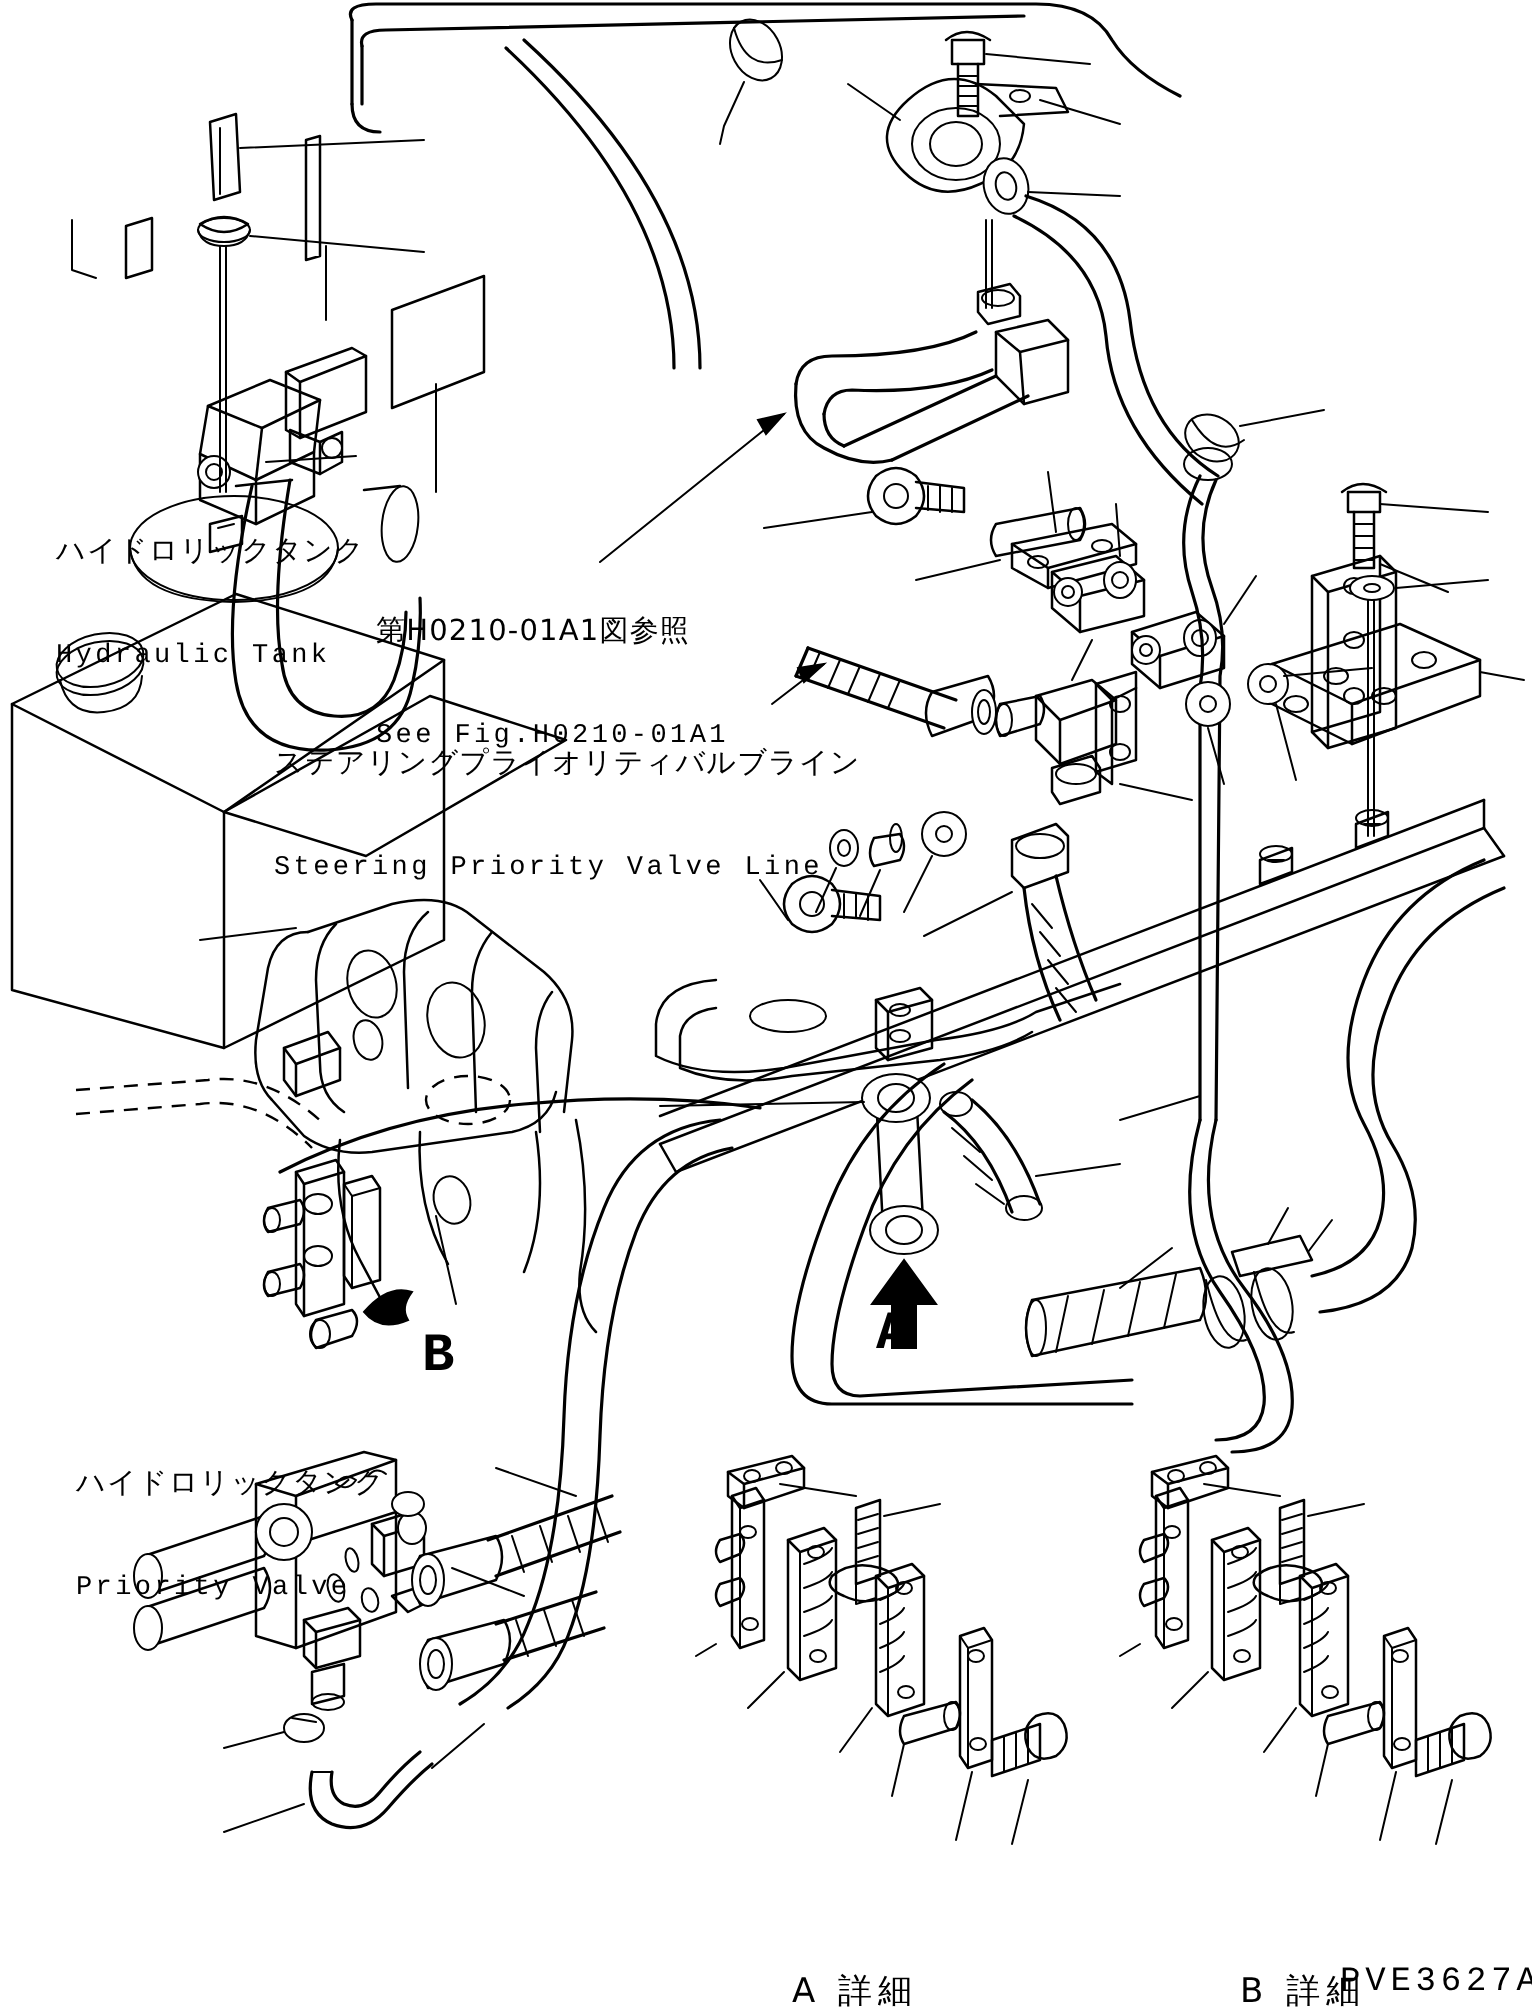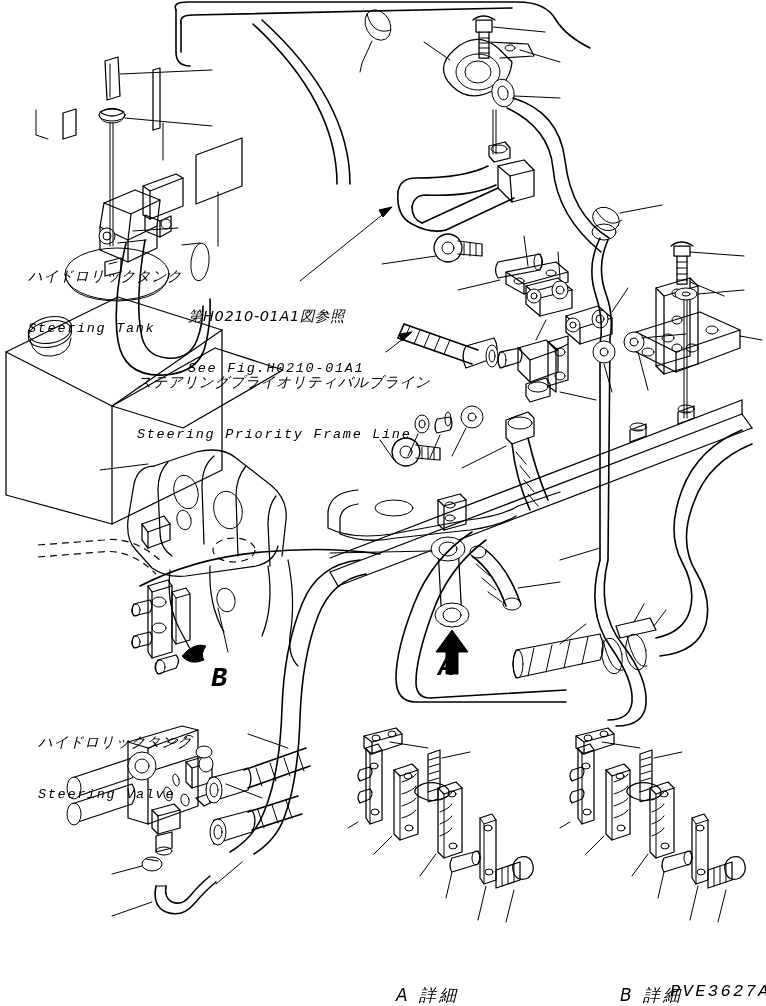--- a/index.html
+++ b/index.html
@@ -1,19 +1,19 @@
 <!DOCTYPE html>
 <html><head>
 <meta charset="utf-8">
 <title>PVE3627A</title>
 <style>
   html,body{margin:0;padding:0;background:#ffffff;}
   body{width:766px;height:1006px;position:relative;overflow:hidden;
        font-family:"Liberation Mono",monospace;color:#000;}
-  #sheet{position:absolute;left:0;top:0;width:756px;height:1006px;font-style:italic;}
+  #sheet{position:absolute;left:0;top:0;width:756px;height:1006px;}
   svg.art{position:absolute;left:0;top:0;width:766px;height:1006px;}
   svg.art *{vector-effect:non-scaling-stroke;}
   .ln{fill:none;stroke:#000;stroke-width:1.25;stroke-linecap:round;stroke-linejoin:round;}
   .lnT{fill:none;stroke:#000;stroke-width:1;stroke-linecap:round;stroke-linejoin:round;}
   .lnH{fill:none;stroke:#000;stroke-width:1.6;stroke-linecap:round;stroke-linejoin:round;}
   .dash{fill:none;stroke:#000;stroke-width:1.2;stroke-dasharray:7 5;stroke-linecap:butt;}
   .sol{fill:#000;stroke:#000;stroke-width:1;}
   .whtT{fill:#fff;stroke:#000;stroke-width:1;stroke-linejoin:round;}
 
   .lbl{position:absolute;white-space:pre;}
@@ -596,38 +596,38 @@
     <path class="sol" d="M452 630 L436 652 L446 652 L446 674 L458 674 L458 652 L468 652 Z"></path>
   </g>
   <g>
     <path class="sol" d="M182 656 q12 -14 24 -10 q-6 8 -2 14 q-14 6 -22 -4 Z"></path>
   </g>
 
 </svg>
 
 <div class="lbl" style="left:28px; top:232px;">
   <div class="jp">ハイドロリックタンク</div>
-  <div class="en">Steering Tank</div>
+  <div class="en">Hydraulic Tank</div>
 </div>
 
 <div class="lbl" style="left:188px; top:272px;">
   <div class="jp">第H0210-01A1図参照</div>
   <div class="en">See Fig.H0210-01A1</div>
 </div>
 
 <div class="lbl" style="left:137px; top:338px;">
   <div class="jp">ステアリングプライオリティバルブライン</div>
-  <div class="en">Steering Priority Frame Line</div>
+  <div class="en">Steering Priority Valve Line</div>
 </div>
 
 
 
 <div class="lbl" style="left:38px; top:698px;">
   <div class="jp">ハイドロリックタンク</div>
-  <div class="en">Steering Valve</div>
+  <div class="en">Priority Valve</div>
 </div>
 
 <div class="lbl cal" style="left:438px; top:655px;">A</div>
 <div class="lbl cal" style="left:211px; top:666px;">B</div>
 
 <div class="lbl" style="left:396px; top:948px;">
   <div class="dtjp">A 詳細</div>
   
 </div>
 

